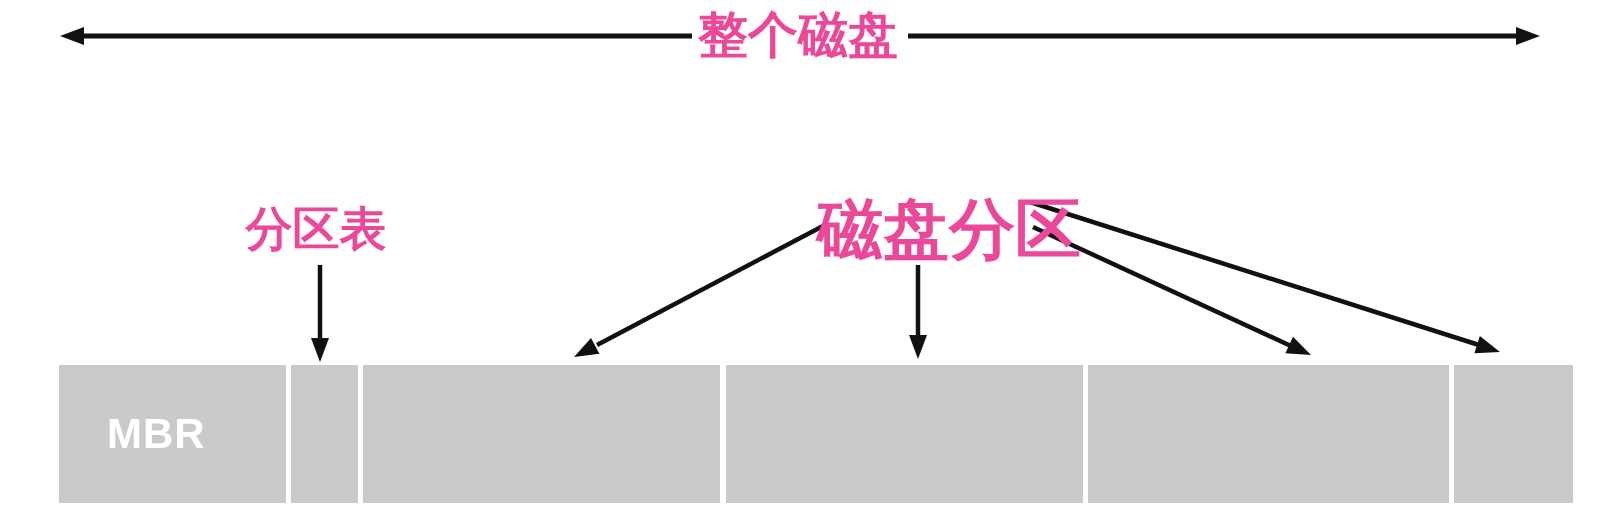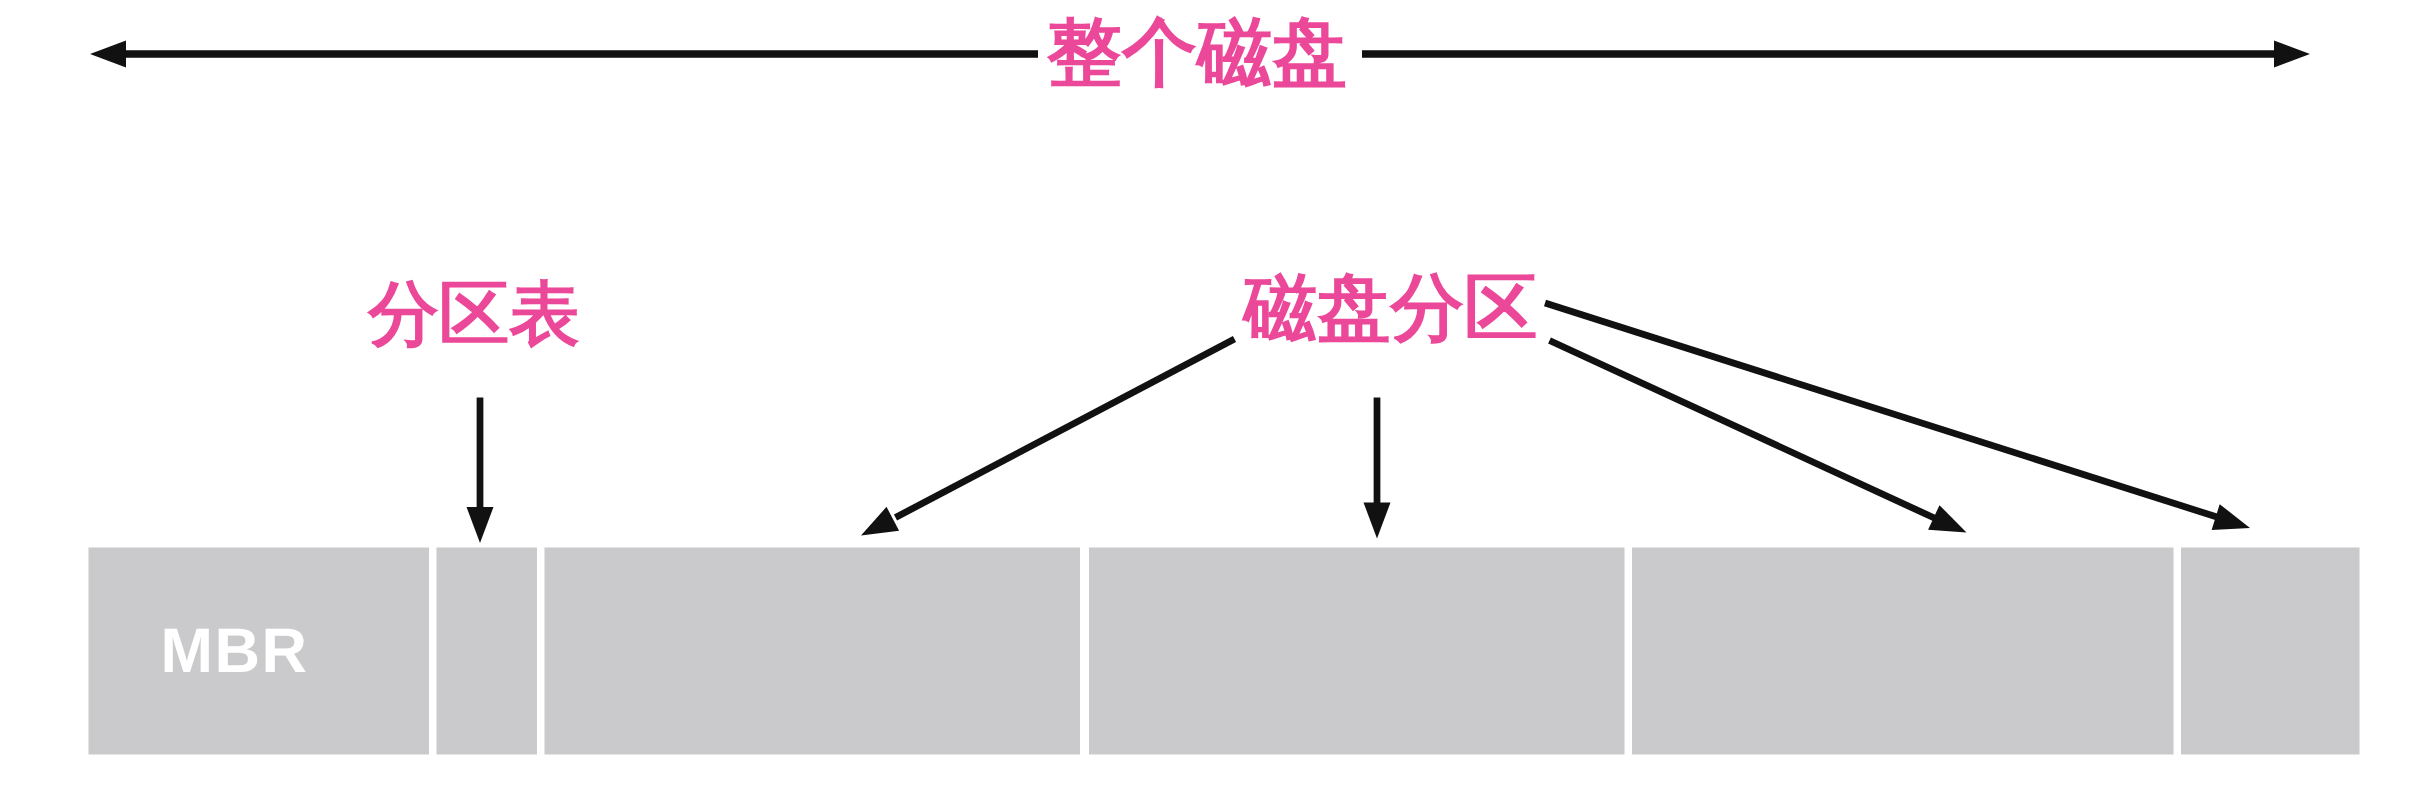--- a/index.html
+++ b/index.html
@@ -42,29 +42,29 @@
     white-space: nowrap;
   }
   .label-whole-disk {
     left: 648px;
     top: 10px;
     width: 300px;
     font-size: 50px;
   }
   .label-partition-table {
     left: 196px;
-    top: 185px;
+    top: 205px;
     width: 240px;
     font-size: 47px;
   }
   .label-disk-partition {
     left: 817px;
-    top: 182px;
+    top: 196px;
     width: 220px;
-    font-size: 49px;
+    font-size: 66px;
   }
   .disk-bar {
     position: absolute;
     left: 59px;
     top: 365px;
     width: 1514px;
     height: 122px;
   }
   .seg {
     position: absolute;

